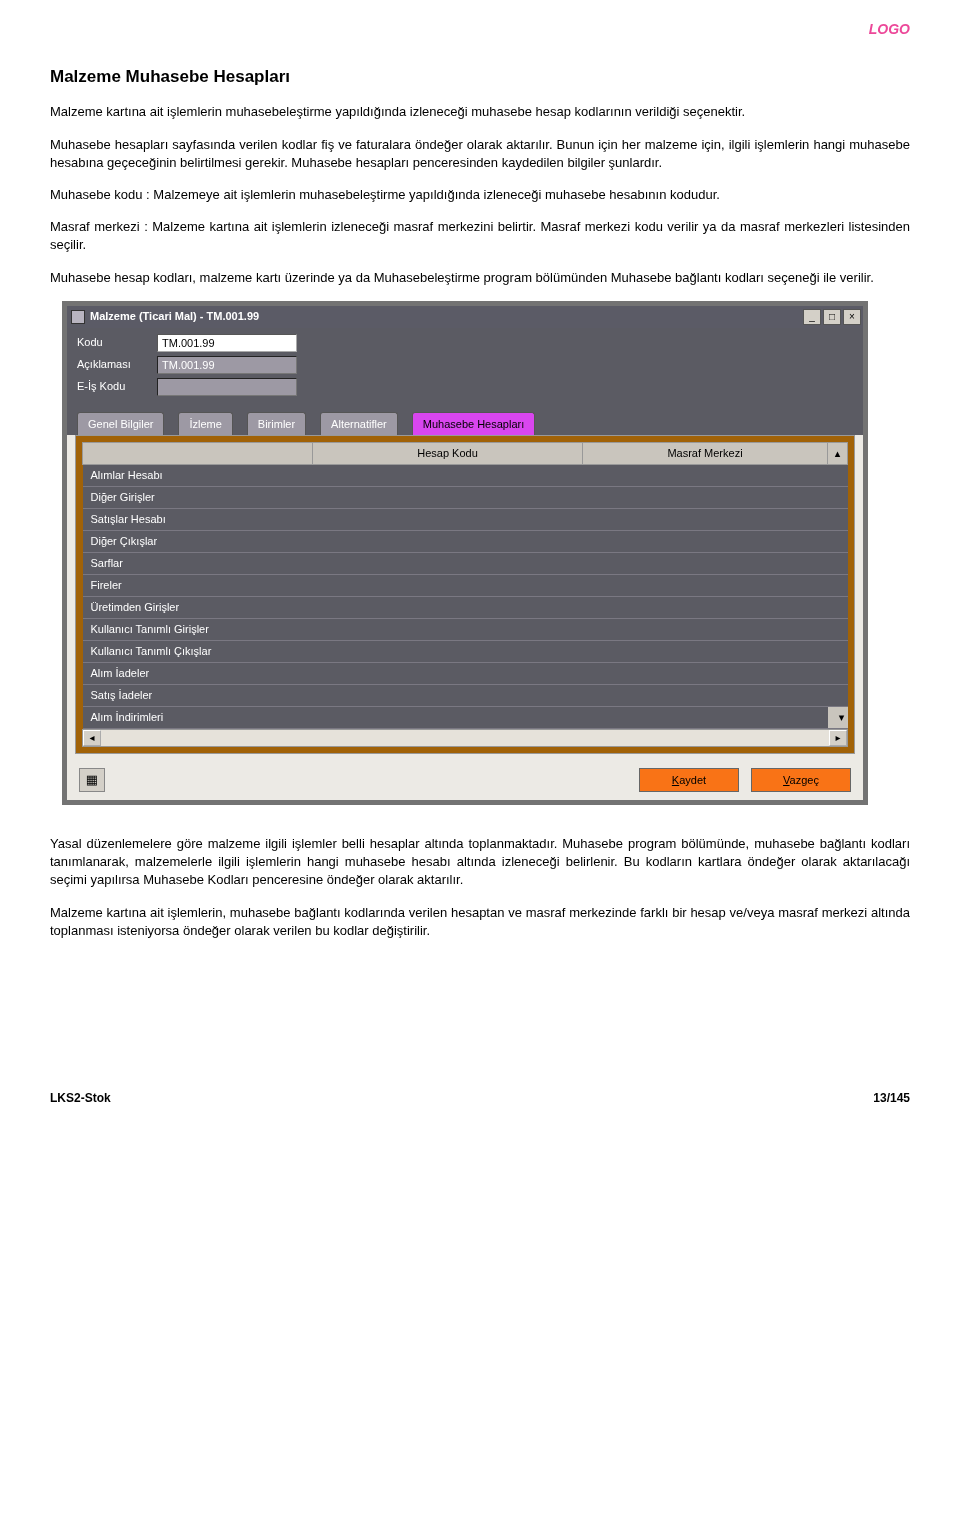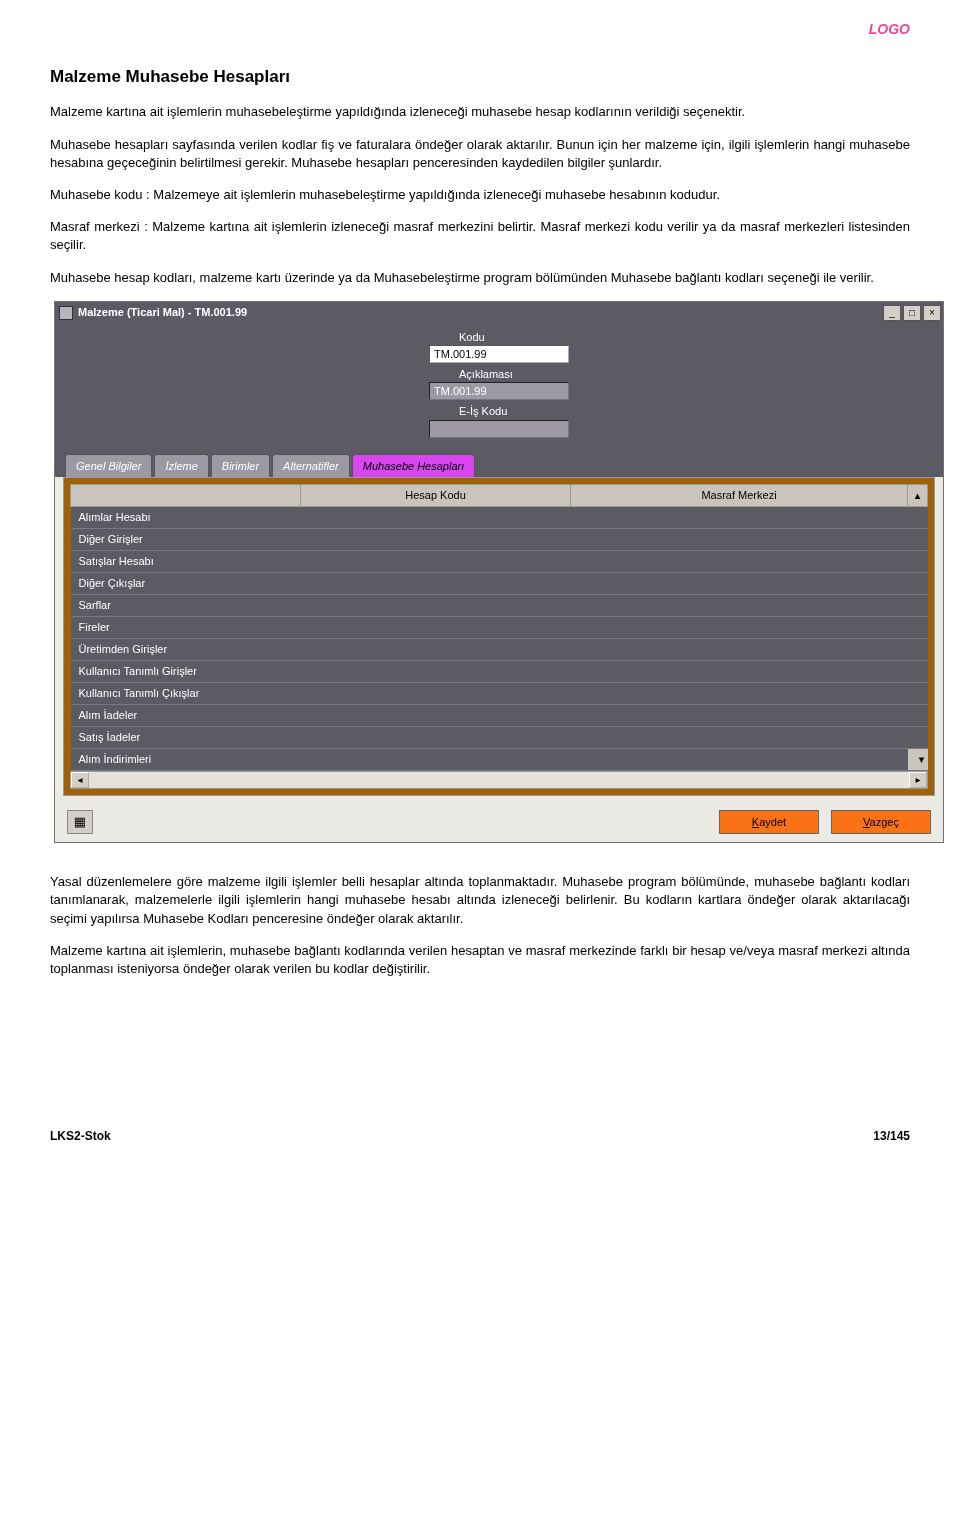--- a/index.html
+++ b/index.html
@@ -24,23 +24,23 @@
   h1 {
     font-size: 17px;
     font-weight: bold;
     margin-bottom: 15px;
   }
   .para { margin-bottom: 14px; text-align: justify; }
   .para b { font-weight: normal; }
 
   
   .dlg {
-    width: 890px;
-    margin: 10px 0 30px 4px;
-    border: 1px solid #737373;
+    width: 806px;
+    margin: 10px 0 30px 12px;
+    border: 5px solid #737373;
     background: #eceae5;
     font-family: Tahoma, Verdana, sans-serif;
   }
   .titlebar {
     display: flex;
     align-items: center;
     background: #5b5b66;
     color: #fff;
     height: 22px;
     font-size: 11px;
@@ -59,34 +59,34 @@
     background: #d4d0c8;
     border: 1px solid #555;
     margin-right: 2px;
     font-size: 10px;
     text-align: center;
     line-height: 14px;
     color: #000;
   }
 
   .dlgbody { background: #5b5b63; padding: 6px 10px 4px 10px; }
-  .formrow { display: flex; align-items: center; margin-bottom: 4px; flex-direction: column; }
+  .formrow { display: flex; align-items: center; margin-bottom: 4px; }
   .formrow label { width: 80px; color: #fff; font-size: 11px; }
   .textin {
     width: 140px; height: 18px;
     background: #fff; border: 1px inset #aaa;
     font-size: 11px; padding: 1px 4px;
   }
   .ropane {
     width: 140px; height: 18px;
     background: #9d99a4; border: 1px inset #777;
     font-size: 11px; color: #fff; padding: 1px 4px;
   }
 
-  .tabstrip { display: flex; background: #5b5b63; padding: 8px 28px 0 10px; gap: 0; font-size: 11px; font-style: italic; }
+  .tabstrip { display: flex; background: #5b5b63; padding: 8px 28px 0 10px; gap: 12px; font-size: 11px; }
   .tab {
     padding: 4px 10px 3px 10px;
     background: #9d99a4;
     color: #fff;
     border: 1px solid #555;
     border-bottom: none;
     margin-right: 2px;
     border-radius: 3px 3px 0 0;
     cursor: pointer;
   }

